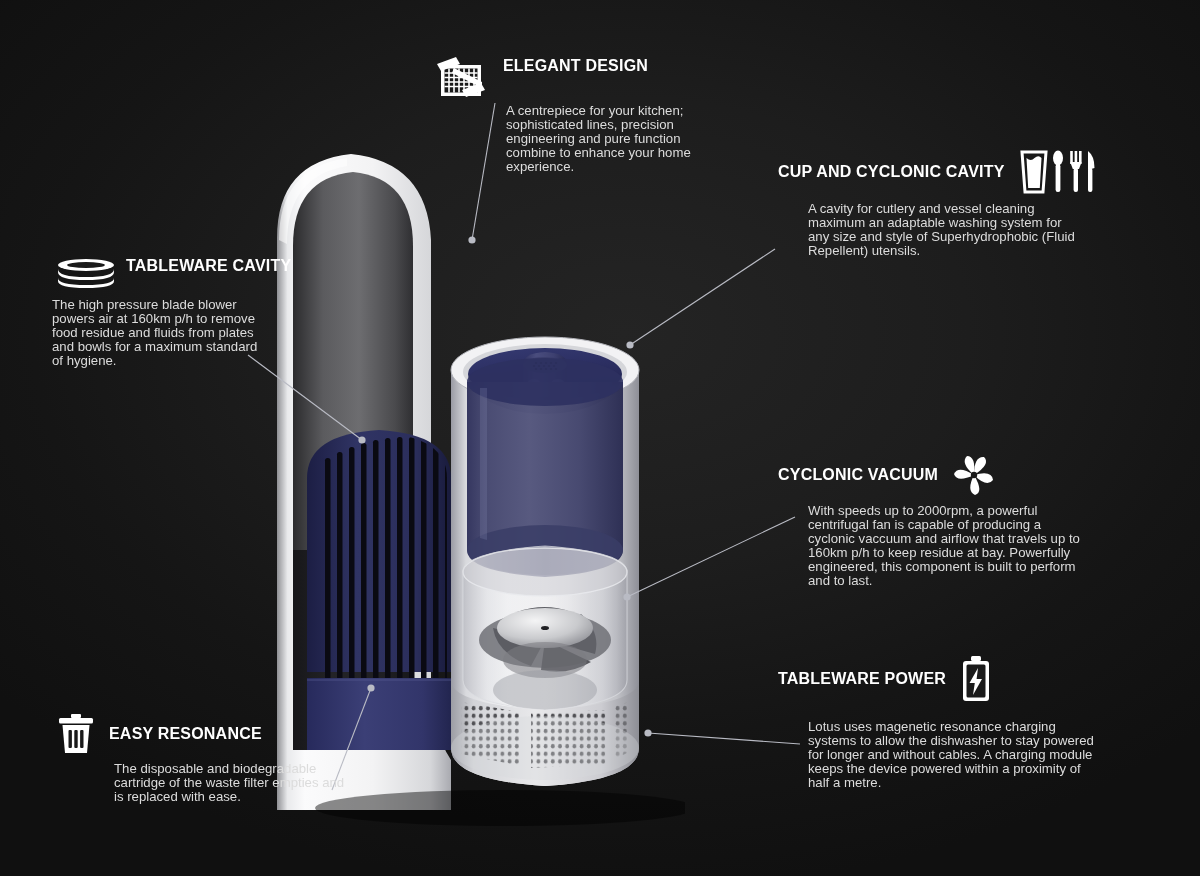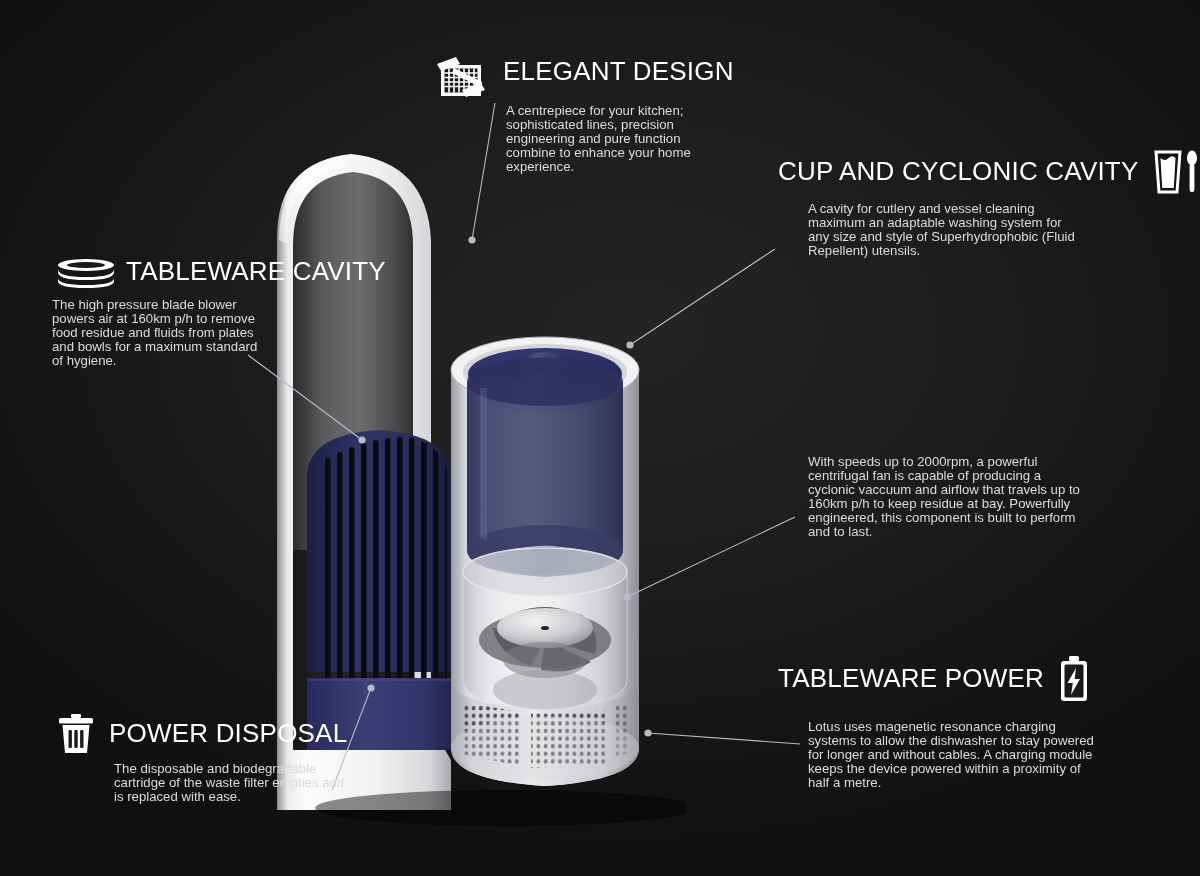--- a/index.html
+++ b/index.html
@@ -23,22 +23,22 @@
 
   
   .callout { position: absolute; }
   .callout .head {
     display: flex; align-items: center; gap: 13px;
     margin-bottom: 6px;
   }
   .callout.right-icon .head { flex-direction: row; }
   .callout h2 {
     color: #fff;
-    font-size: 26px;
-    font-weight: normal;
+    font-size: 16px;
+    font-weight: bold;
     letter-spacing: 0.2px;
     white-space: nowrap;
     line-height: 1.05;
   }
   .callout p {
     color: #dcdcdc;
     font-size: 13.2px;
     line-height: 14px;
     font-weight: 400;
   }
@@ -382,20 +382,33 @@
         <ellipse cx="34" cy="7" rx="19" ry="3" fill="#1a1a1a"></ellipse>
         <path d="M6 11 Q6 19 34 19 Q62 19 62 11 L62 14 Q62 22 34 22 Q6 22 6 14 Z" fill="#fff"></path>
         <path d="M6 20 Q6 27 34 27 Q62 27 62 20 L62 23 Q62 30 34 30 Q6 30 6 23 Z" fill="#fff"></path>
       </svg>
       <h2>TABLEWARE CAVITY</h2>
     </div>
     <p>The high pressure blade blower powers air at 160km p/h to remove food residue and fluids from plates and bowls for a maximum standard of hygiene.</p>
   </div>
 
   <div class="callout right-icon" id="c-cyclone">
+    <div class="head">
+      <h2>CYCLONIC VACUUM</h2>
+      <svg class="ico" width="46" height="46" viewBox="0 0 46 46">
+        <g fill="#fff">
+          <path d="M23 23 Q23 4 33 5 Q40 12 23 23 Z"></path>
+          <path d="M23 23 Q41 18 42 28 Q36 36 23 23 Z"></path>
+          <path d="M23 23 Q33 40 24 43 Q15 39 23 23 Z"></path>
+          <path d="M23 23 Q6 31 3 22 Q7 13 23 23 Z"></path>
+          <path d="M23 23 Q9 11 16 4 Q25 4 23 23 Z"></path>
+        </g>
+        <circle cx="23" cy="23" r="3.2" fill="#1a1a1a"></circle>
+      </svg>
+    </div>
     <div class="body-wrap">
       <p>With speeds up to 2000rpm, a powerful centrifugal fan is capable of producing a cyclonic vaccuum and airflow that travels up to 160km p/h to keep residue at bay. Powerfully engineered, this component is built to perform and to last.</p>
     </div>
   </div>
 
   <div class="callout right-icon" id="c-power">
     <div class="head">
       <h2>TABLEWARE POWER</h2>
       <svg class="ico" width="34" height="48" viewBox="0 0 34 48">
         <rect x="12" y="1" width="10" height="5" rx="1.5" fill="#fff"></rect>
@@ -414,20 +427,20 @@
       <svg class="ico" width="40" height="44" viewBox="0 0 40 44">
         <rect x="15" y="2" width="10" height="4" rx="1" fill="#fff"></rect>
         <rect x="3" y="6" width="34" height="5.5" rx="1.5" fill="#fff"></rect>
         <path d="M6.5 13 L33.5 13 L31 41 L9 41 Z" fill="#fff"></path>
         <g fill="#1a1a1a">
           <rect x="12.5" y="18" width="3.4" height="18" rx="1"></rect>
           <rect x="18.3" y="18" width="3.4" height="18" rx="1"></rect>
           <rect x="24.1" y="18" width="3.4" height="18" rx="1"></rect>
         </g>
       </svg>
-      <h2>POWER DISPOSAL</h2>
+      <h2>EASY RESONANCE</h2>
     </div>
     <div class="body-wrap">
       <p>The disposable and biodegradable cartridge of the waste filter empties and is replaced with ease.</p>
     </div>
   </div>
 
 </div>
 
 </body></html>

